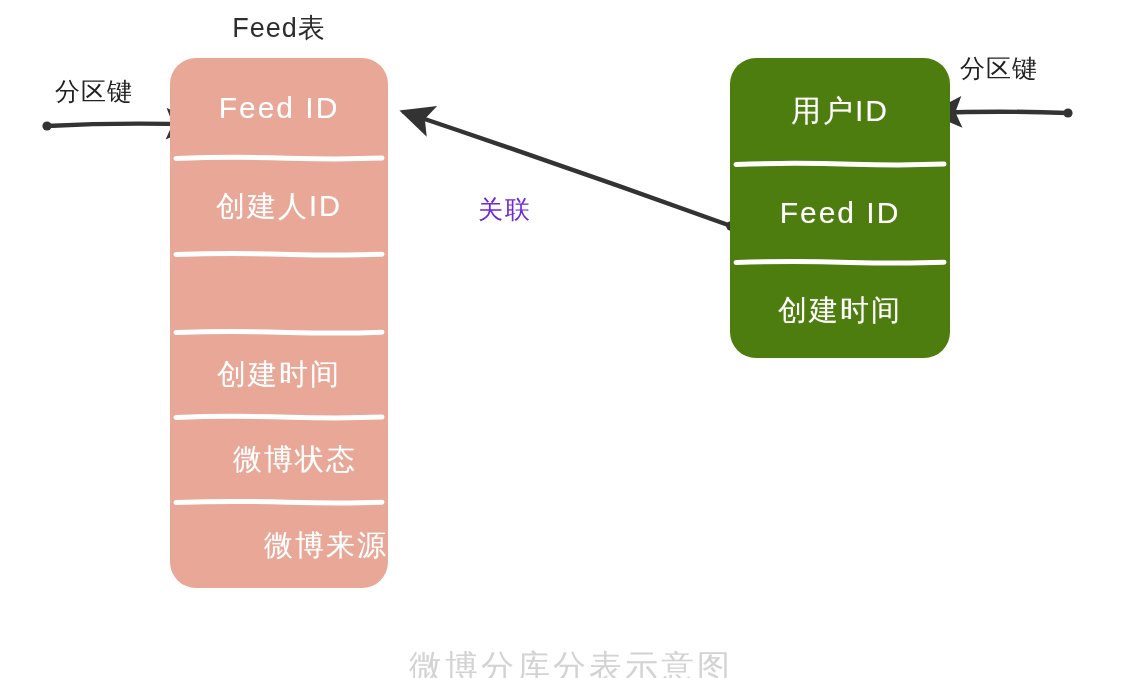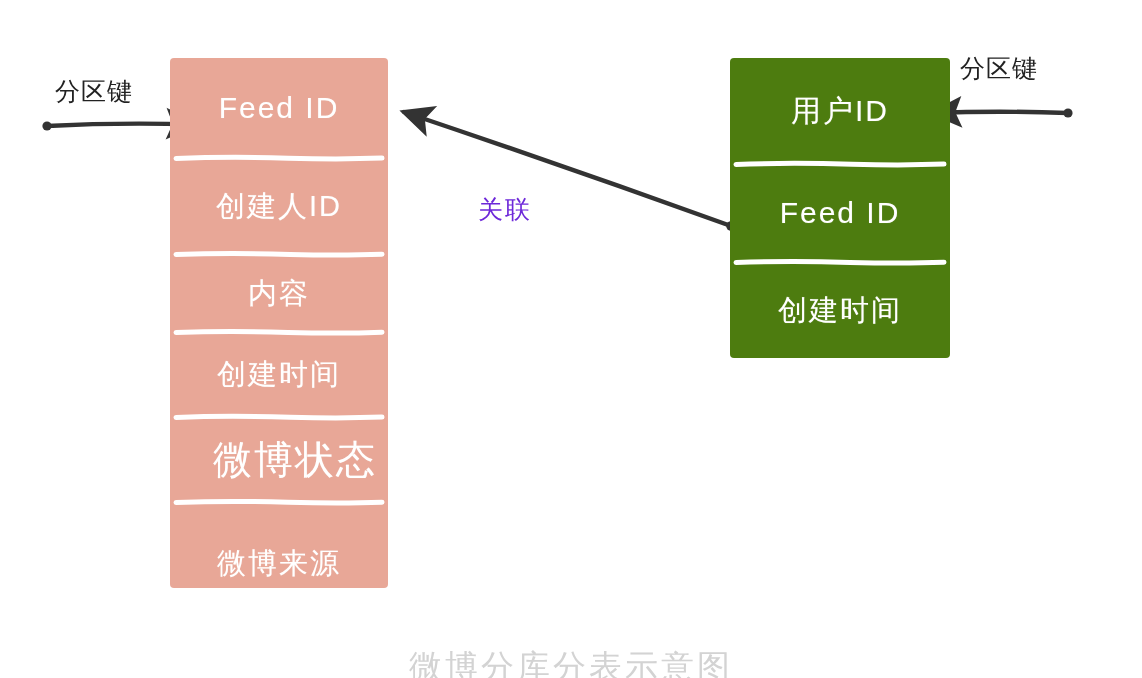--- a/index.html
+++ b/index.html
@@ -22,21 +22,21 @@
     position: absolute;
     left: 0;
     top: 0;
     width: 1142px;
     height: 678px;
     pointer-events: none;
   }
   .table-card {
     position: absolute;
     box-sizing: border-box;
-    border-radius: 4px;
+    border-radius: 26px;
     overflow: hidden;
   }
   .table-cell {
     position: absolute;
     left: 0;
     width: 100%;
     box-sizing: border-box;
     display: flex;
     align-items: center;
     justify-content: center;
@@ -111,44 +111,42 @@
       <circle cx="1068" cy="113" r="4.6" fill="#333333"></circle>
       <path d="M1068,113 Q1000,110.5 932,113" stroke="#333333" stroke-width="4.4" fill="none" stroke-linecap="round" marker-end="url(#arrowhead-right)"></path>
     </g>
 
     <g>
       <circle cx="731" cy="226" r="4.8" fill="#333333"></circle>
       <path d="M731,226 Q570,168 404,112" stroke="#333333" stroke-width="4.4" fill="none" stroke-linecap="round" marker-end="url(#arrowhead-diag)"></path>
     </g>
   </svg>
 
+  <div class="table-title" style="left:170px; top:10px; width:218px;">Feed表</div>
 
   <div class="table-card" style="left:170px; top:58px; width:218px; height:530px; background:#e8a797;">
 
     <div class="table-cell" style="top:0px; height:100px;">
       <span class="cell-text" style="font-size:30px;">Feed ID</span>
     </div>
 
     <div class="table-cell" style="top:100px; height:96px;">
       <span class="cell-text" style="font-size:29px;">创建人ID</span>
     </div>
 
-    <div class="table-cell" style="top:196px; height:78px;">
-      <span class="cell-text" style="font-size:29px;">内容</span>
-    </div>
 
     <div class="table-cell" style="top:274px; height:85px;">
       <span class="cell-text" style="font-size:29px;">创建时间</span>
     </div>
 
     <div class="table-cell" style="top:359px; height:85px;">
-      <span class="cell-text" style="font-size:39px;margin-left:32px;">微博状态</span>
+      <span class="cell-text" style="font-size:29px;margin-left:32px;">微博状态</span>
     </div>
 
-    <div class="table-cell" style="top:462px; height:86px;">
+    <div class="table-cell" style="top:444px; height:86px;justify-content:flex-end;">
       <span class="cell-text" style="font-size:29px;">微博来源</span>
     </div>
 
     <svg class="layer" viewBox="0 0 218 530" style="width:218px; height:530px;">
       <path d="M6,100.5 Q60,98.4 118,100.2 Q170,101.6 212,100.1" stroke="#ffffff" stroke-width="5" fill="none" stroke-linecap="round"></path>
       <path d="M6,196.4 Q62,194.6 120,196.4 Q172,197.6 212,196.2" stroke="#ffffff" stroke-width="5" fill="none" stroke-linecap="round"></path>
       <path d="M6,274.5 Q58,272.6 118,274.4 Q170,275.8 212,274.2" stroke="#ffffff" stroke-width="5" fill="none" stroke-linecap="round"></path>
       <path d="M6,359.4 Q60,357.4 120,359.3 Q172,360.6 212,359.1" stroke="#ffffff" stroke-width="5" fill="none" stroke-linecap="round"></path>
       <path d="M6,444.5 Q60,442.5 118,444.3 Q172,445.7 212,444.2" stroke="#ffffff" stroke-width="5" fill="none" stroke-linecap="round"></path>
     </svg>

